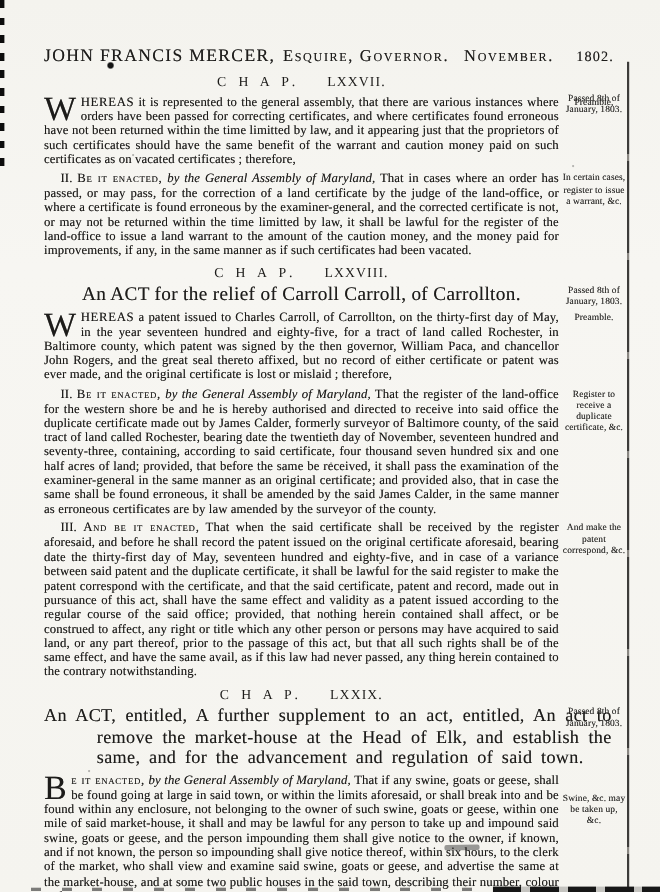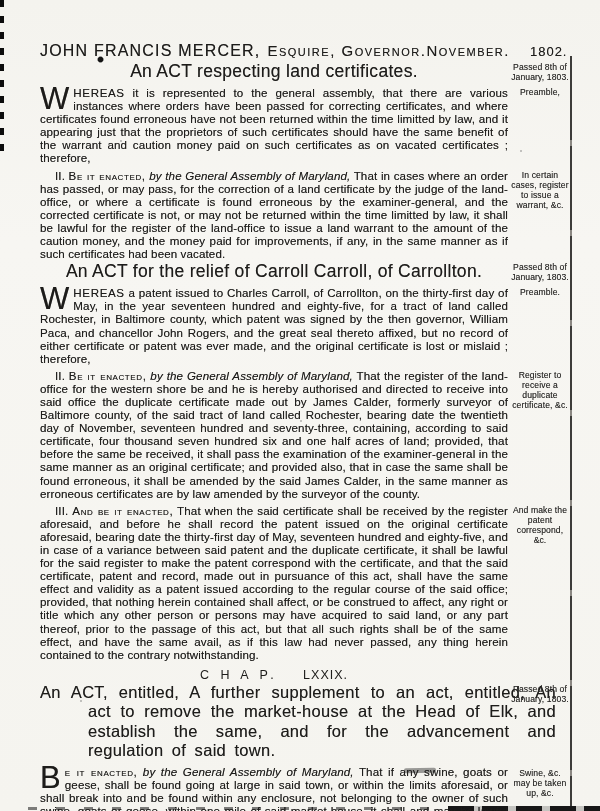--- a/index.html
+++ b/index.html
@@ -3,21 +3,21 @@
 <meta charset="utf-8">
 <style>
   html, body { margin: 0; padding: 0; }
   .page {
     position: relative;
     width: 600px;
     height: 811px;
     background: #f6f5f1;
     background-image: linear-gradient(180deg, #f4f3ee 0%, #f7f6f2 30%, #f5f4ef 100%);
     overflow: hidden;
-    font-family: Liberation Sans, sans-serif;
+    font-family: Liberation Serif, serif;
     color: #1d1c1a;
   }
   .content {
     position: absolute;
     left: 40px;
     top: 42px;
     width: 532px;
   }
   
   .header {
@@ -79,21 +79,21 @@
     left: 471px;
     top: 1px;
     width: 58px;
     font-size: 8.6px;
     line-height: 10.2px;
     letter-spacing: .1px;
     color: #2b2a28;
     text-align: center;
     text-shadow: 0 0 .3px rgba(30,30,30,.5);
   }
-  .margin-note.low { top: 3px; }
+  .margin-note.low { top: 17px; }
   
   .edge-left {
     position: absolute; left: 0; top: 0; width: 4px; height: 152px;
     background: repeating-linear-gradient(180deg, #0c0c0c 0 7px, rgba(0,0,0,0) 7px 16px);
   }
   .rule-right {
     position: absolute; left: 570px; top: 56px; bottom: 0; width: 2px;
     background: repeating-linear-gradient(180deg, #3d3c3a 0 84px, #8a8782 84px 90px);
   }
   .bottom-dashes {
@@ -137,39 +137,46 @@
 
   <div class="content">
 
     <div class="header">
       <span class="gov-name">JOHN FRANCIS MERCER,</span>
       <span class="gov-style">Esquire, Governor.</span>
       <span class="hdr-month">November.</span>
       <span class="hdr-year">1802.</span>
     </div>
 
+    <div class="chap-row">
+      <span class="chap-label">C H A P.</span>
+      <span class="chap-num">LXXVII.</span>
+    </div>
     <div class="title-row">
-      <div class="act-title">An ACT respecting land certificates.</div>
       <div class="margin-note">Passed 8th of January, 1803.</div>
     </div>
 
     <div class="para-row">
       <p class="para"><span class="dropcap">W</span><span class="lead-caps">HEREAS</span>
         <span>it is represented to the general assembly, that there are various instances where orders have been passed for correcting certificates, and where certificates found erroneous have not been returned within the time limitted by law, and it appearing just that the proprietors of such certificates should have the same benefit of the warrant and caution money paid on such certificates as on vacated certificates ; therefore,</span></p>
       <div class="margin-note">Preamble,</div>
     </div>
 
     <div class="para-row">
       <p class="para indent"><span class="num">II.</span>
         <span class="sc">Be it enacted,</span>
         <span class="it">by the General Assembly of Maryland,</span>
         <span>That in cases where an order has passed, or may pass, for the correction of a land certificate by the judge of the land-office, or where a certificate is found erroneous by the examiner-general, and the corrected certificate is not, or may not be returned within the time limitted by law, it shall be lawful for the register of the land-office to issue a land warrant to the amount of the caution money, and the money paid for improvements, if any, in the same manner as if such certificates had been vacated.</span></p>
       <div class="margin-note">In certain cases, register to issue a warrant, &amp;c.</div>
     </div>
 
+    <div class="chap-row">
+      <span class="chap-label">C H A P.</span>
+      <span class="chap-num">LXXVIII.</span>
+    </div>
     <div class="title-row">
       <div class="act-title">An ACT for the relief of Carroll Carroll, of Carrollton.</div>
       <div class="margin-note">Passed 8th of January, 1803.</div>
     </div>
 
     <div class="para-row">
       <p class="para"><span class="dropcap">W</span><span class="lead-caps">HEREAS</span>
         <span>a patent issued to Charles Carroll, of Carrollton, on the thirty-first day of May, in the year seventeen hundred and eighty-five, for a tract of land called Rochester, in Baltimore county, which patent was signed by the then governor, William Paca, and chancellor John Rogers, and the great seal thereto affixed, but no record of either certificate or patent was ever made, and the original certificate is lost or mislaid ; therefore,</span></p>
       <div class="margin-note">Preamble.</div>
     </div>

